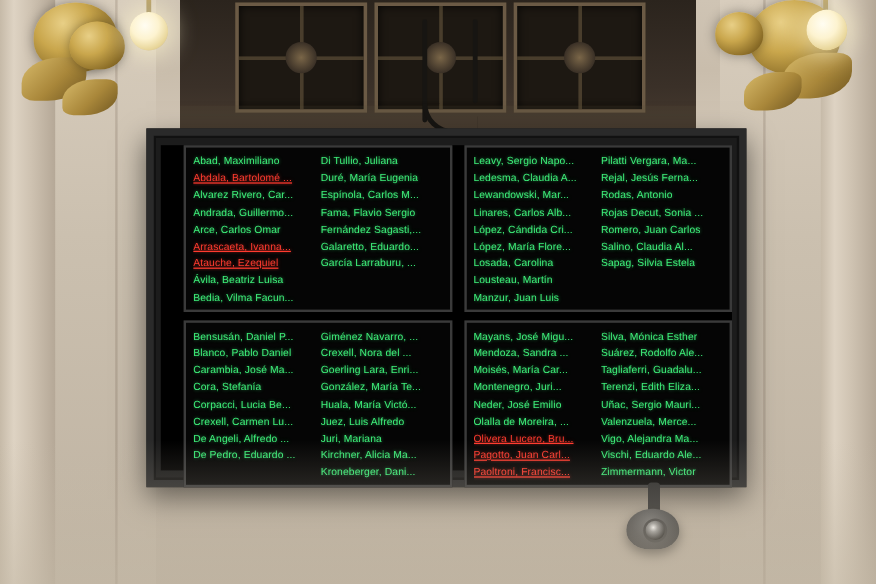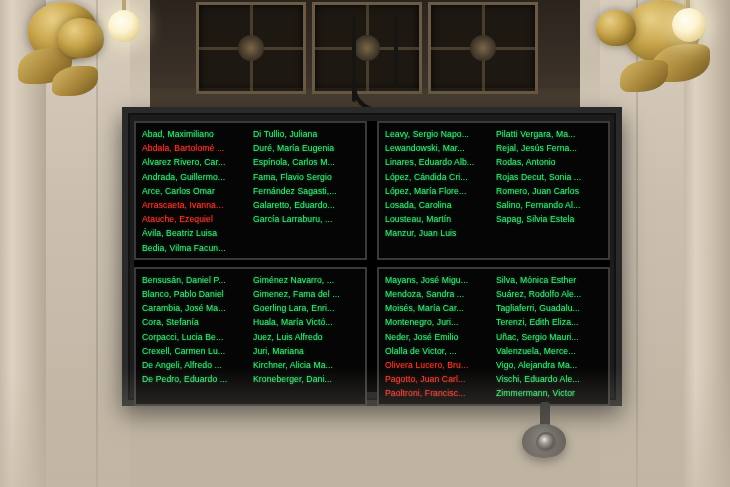--- a/index.html
+++ b/index.html
@@ -141,20 +141,21 @@
     background: #000;
     display: flex;
     flex-direction: column;
     gap: 7px;
     box-sizing: border-box;
   }
   .panel-row {
     display: flex;
     gap: 10px;
     flex: 1 1 0;
+    padding-left: 19px;
   }
   .panel {
     flex: 1 1 0;
     background: #050505;
     border: 2px solid #3a3a3a;
     box-sizing: border-box;
     padding: 4px 5px 3px 6px;
     display: flex;
     gap: 4px;
     overflow: hidden;
@@ -169,21 +170,21 @@
   .name {
     font-size: 8.6px;
     line-height: 14.2px;
     white-space: nowrap;
     overflow: hidden;
     text-overflow: clip;
     letter-spacing: 0.1px;
     font-family: "Liberation Sans", sans-serif;
   }
   .c-green { color: #3ef07a; text-shadow: 0 0 3px rgba(62,240,122,0.55); }
-  .c-red   { color: #ff3b2f; text-shadow: 0 0 3px rgba(255,59,47,0.55); }
+  .c-red   { color: #ff3b2f; text-shadow: 0 0 3px rgba(255,59,47,0.55); text-decoration: underline; }
 
   
   .mount-arm {
     position: absolute;
     background: #2b2b2b;
     border-radius: 3px;
   }
   .camera-body {
     position: absolute;
     width: 44px;
@@ -275,73 +276,75 @@
             <div class="name c-green">Fama, Flavio Sergio</div>
             <div class="name c-green">Fernández Sagasti,...</div>
             <div class="name c-green">Galaretto, Eduardo...</div>
             <div class="name c-green">García Larraburu, ...</div>
           </div>
         </div>
 
         <div class="panel">
           <div class="col">
             <div class="name c-green">Leavy, Sergio Napo...</div>
+            <div class="name c-green">Ledesma, Claudia A...</div>
             <div class="name c-green">Lewandowski, Mar...</div>
-            <div class="name c-green">Linares, Eduardo Alb...</div>
+            <div class="name c-green">Linares, Carlos Alb...</div>
             <div class="name c-green">López, Cándida Cri...</div>
             <div class="name c-green">López, María Flore...</div>
             <div class="name c-green">Losada, Carolina</div>
             <div class="name c-green">Lousteau, Martín</div>
             <div class="name c-green">Manzur, Juan Luis</div>
           </div>
           <div class="col">
             <div class="name c-green">Pilatti Vergara, Ma...</div>
             <div class="name c-green">Rejal, Jesús Ferna...</div>
             <div class="name c-green">Rodas, Antonio</div>
             <div class="name c-green">Rojas Decut, Sonia ...</div>
             <div class="name c-green">Romero, Juan Carlos</div>
-            <div class="name c-green">Salino, Fernando Al...</div>
+            <div class="name c-green">Salino, Claudia Al...</div>
             <div class="name c-green">Sapag, Silvia Estela</div>
           </div>
         </div>
       </div>
 
       <div class="panel-row">
 
         <div class="panel">
           <div class="col">
             <div class="name c-green">Bensusán, Daniel P...</div>
             <div class="name c-green">Blanco, Pablo Daniel</div>
             <div class="name c-green">Carambia, José Ma...</div>
             <div class="name c-green">Cora, Stefanía</div>
             <div class="name c-green">Corpacci, Lucia Be...</div>
             <div class="name c-green">Crexell, Carmen Lu...</div>
             <div class="name c-green">De Angeli, Alfredo ...</div>
             <div class="name c-green">De Pedro, Eduardo ...</div>
           </div>
           <div class="col">
             <div class="name c-green">Giménez Navarro, ...</div>
-            <div class="name c-green">Gimenez, Fama del ...</div>
+            <div class="name c-green">Crexell, Nora del ...</div>
             <div class="name c-green">Goerling Lara, Enri...</div>
+            <div class="name c-green">González, María Te...</div>
             <div class="name c-green">Huala, María Victó...</div>
             <div class="name c-green">Juez, Luis Alfredo</div>
             <div class="name c-green">Juri, Mariana</div>
             <div class="name c-green">Kirchner, Alicia Ma...</div>
             <div class="name c-green">Kroneberger, Dani...</div>
           </div>
         </div>
 
         <div class="panel">
           <div class="col">
             <div class="name c-green">Mayans, José Migu...</div>
             <div class="name c-green">Mendoza, Sandra ...</div>
             <div class="name c-green">Moisés, María Car...</div>
             <div class="name c-green">Montenegro, Juri...</div>
             <div class="name c-green">Neder, José Emilio</div>
-            <div class="name c-green">Olalla de Victor, ...</div>
+            <div class="name c-green">Olalla de Moreira, ...</div>
             <div class="name c-red">Olivera Lucero, Bru...</div>
             <div class="name c-red">Pagotto, Juan Carl...</div>
             <div class="name c-red">Paoltroni, Francisc...</div>
           </div>
           <div class="col">
             <div class="name c-green">Silva, Mónica Esther</div>
             <div class="name c-green">Suárez, Rodolfo Ale...</div>
             <div class="name c-green">Tagliaferri, Guadalu...</div>
             <div class="name c-green">Terenzi, Edith Eliza...</div>
             <div class="name c-green">Uñac, Sergio Mauri...</div>

